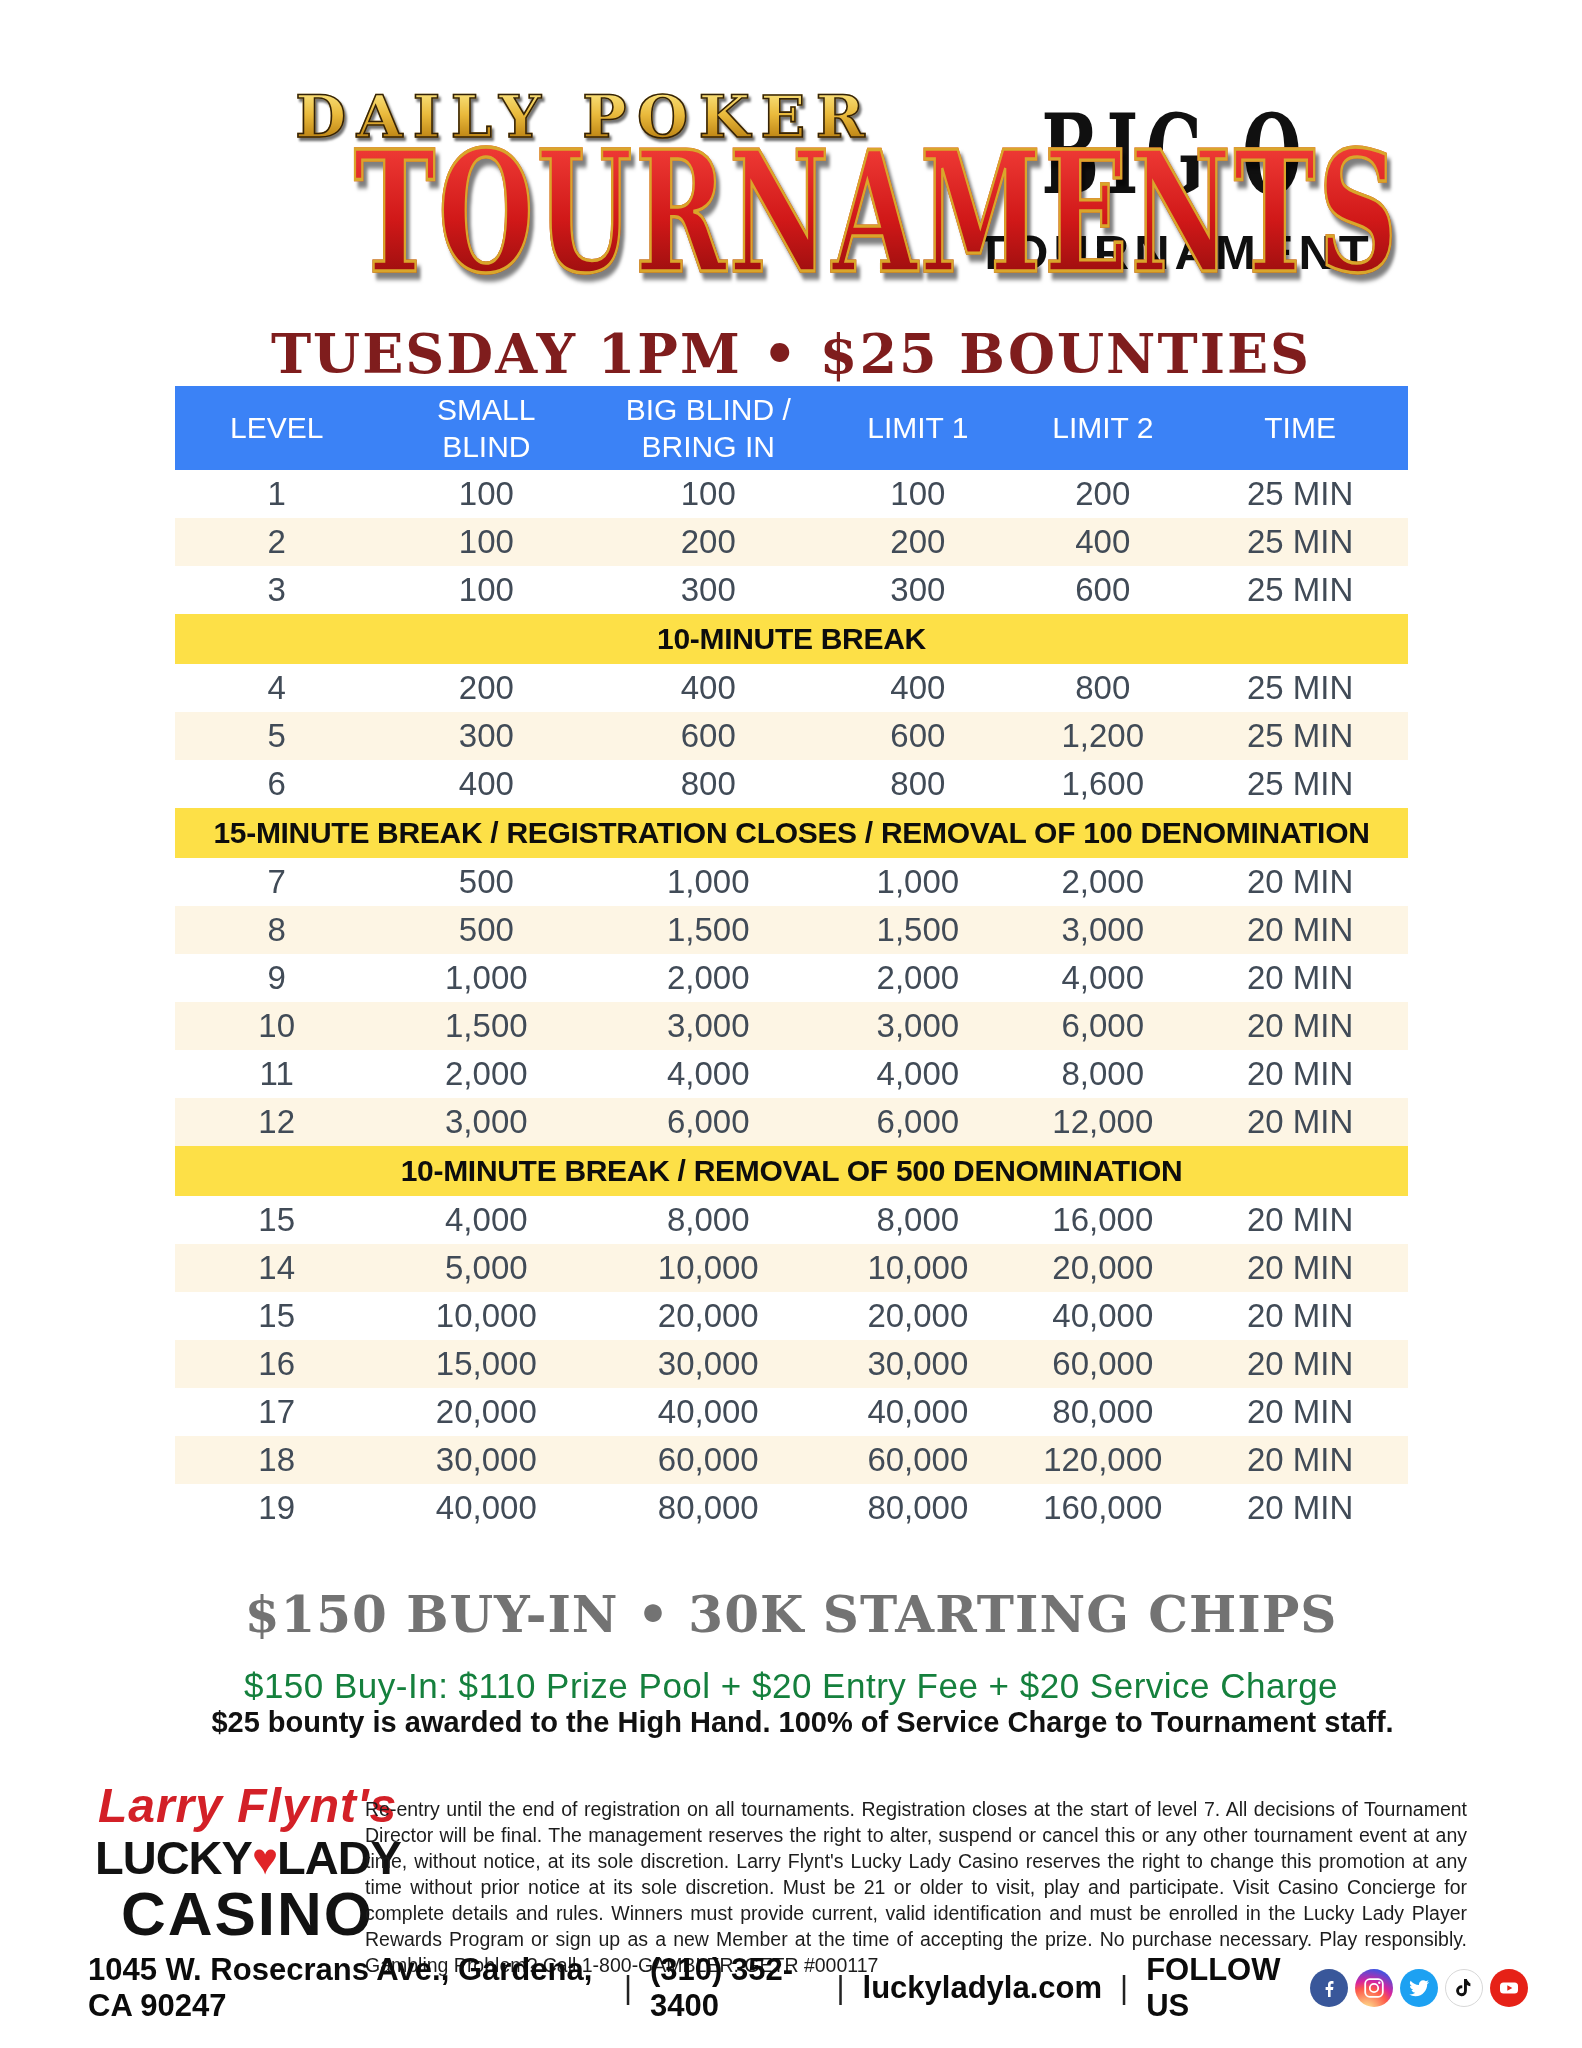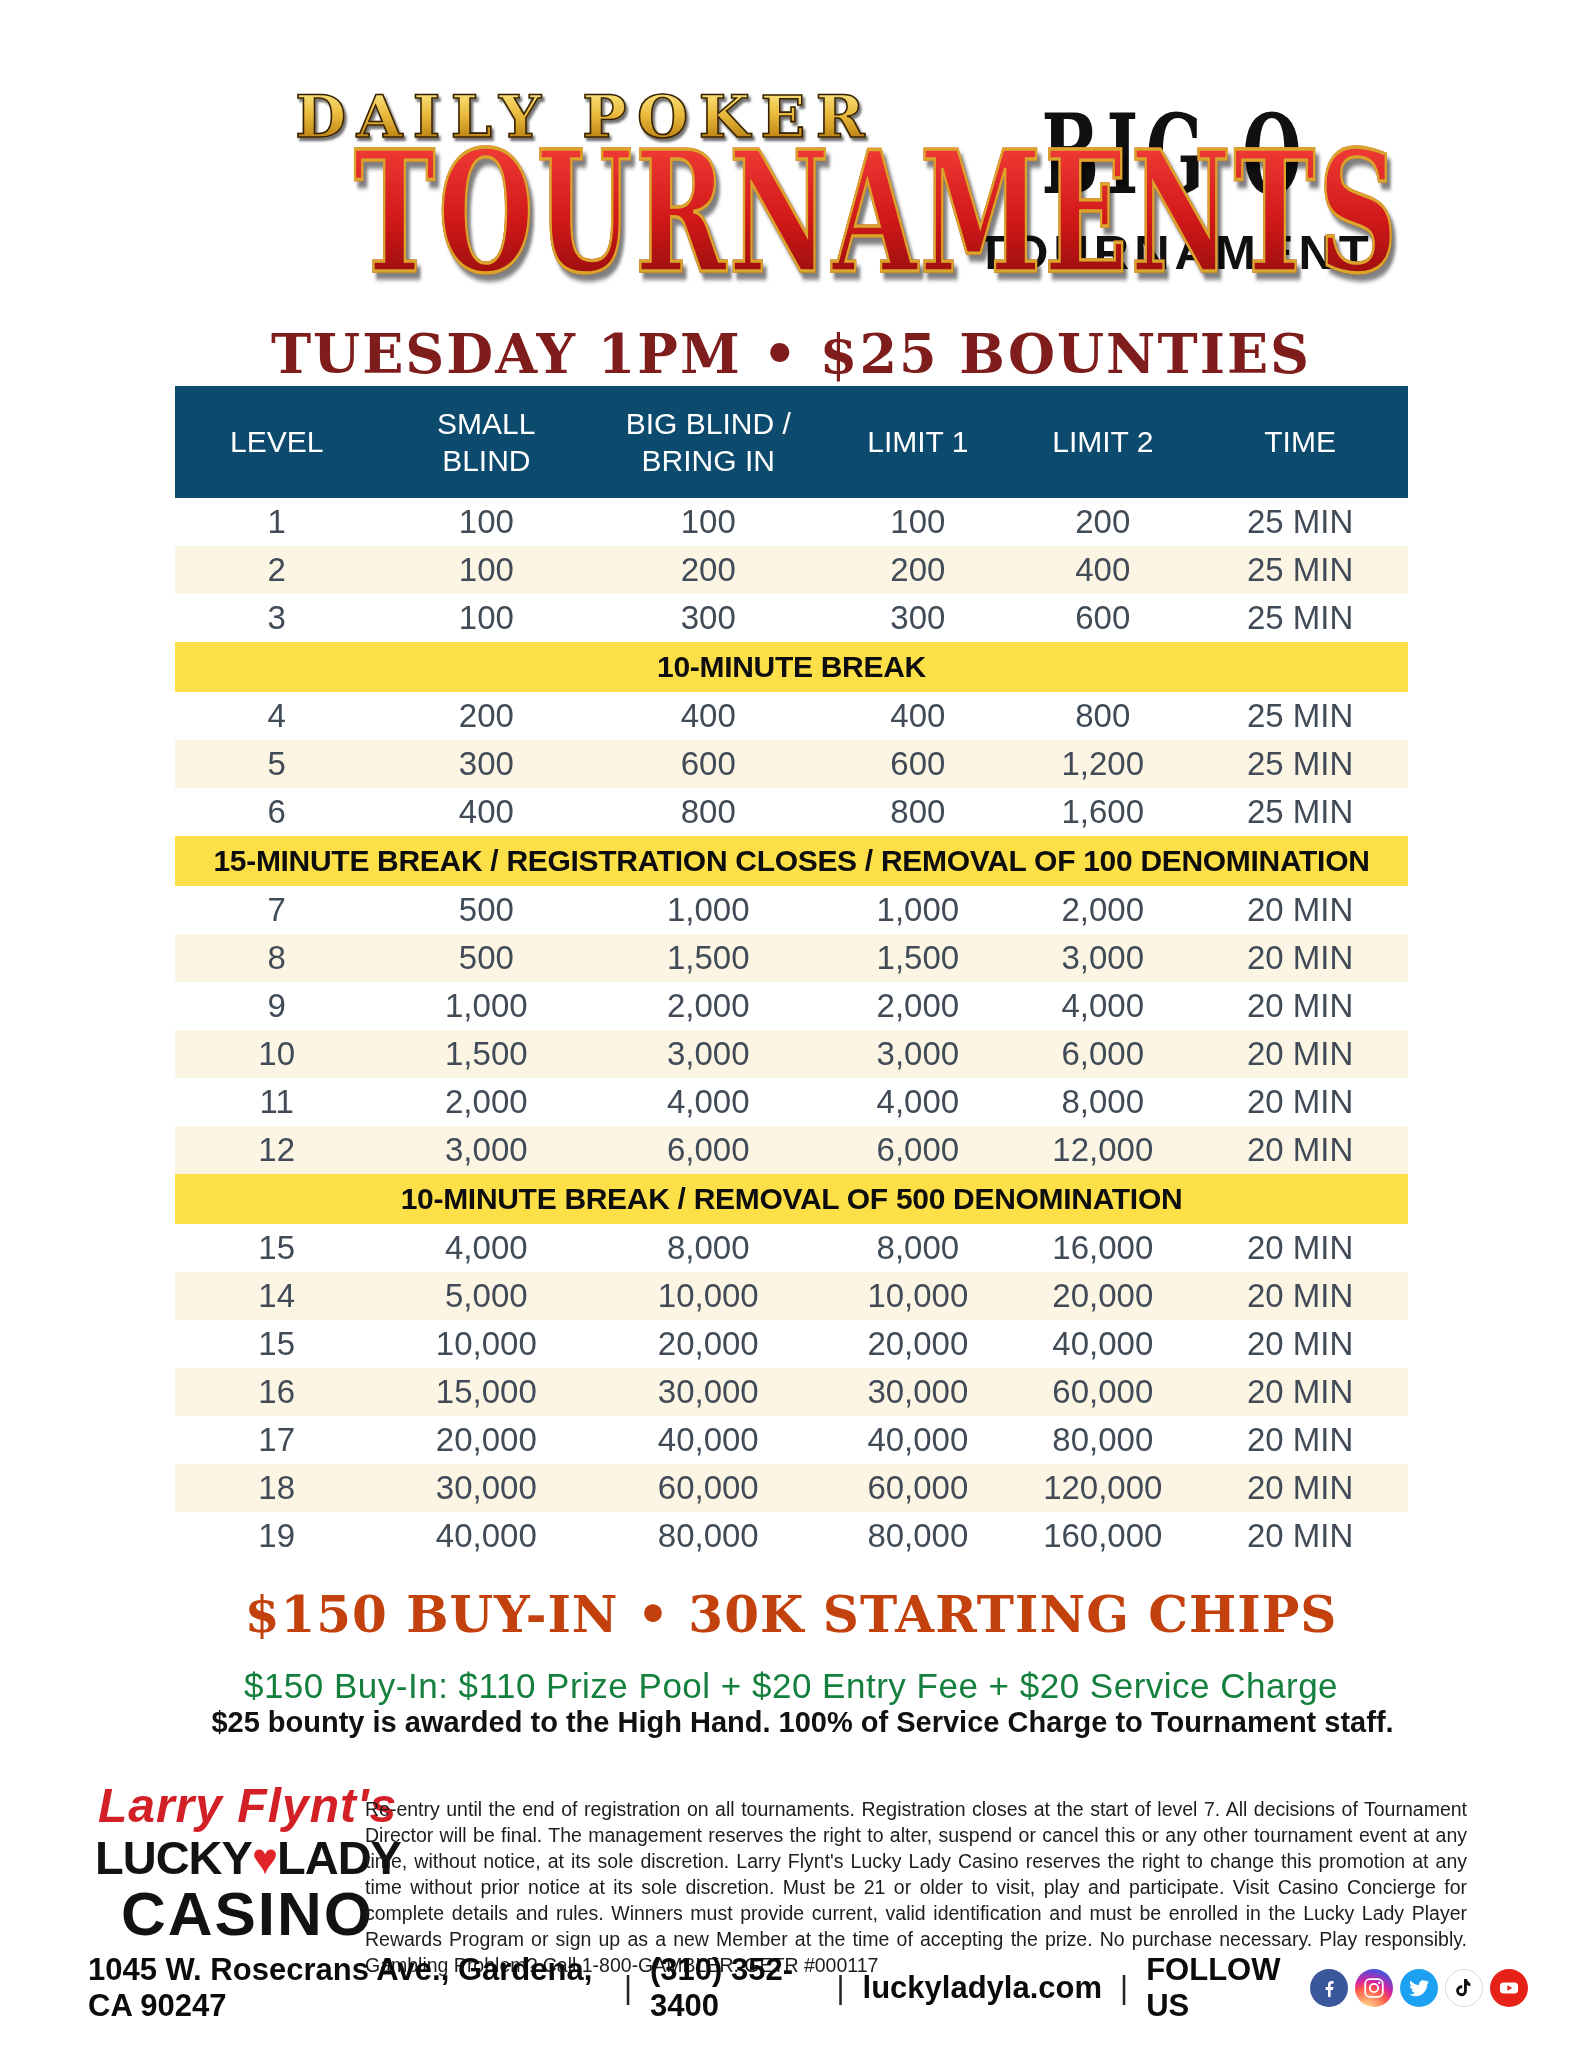--- a/index.html
+++ b/index.html
@@ -46,21 +46,21 @@
   }
 
   
   .tagline { position:absolute; top:322px; left:0; width:100%; text-align:center;
     font-family:"DejaVu Serif", serif; font-weight:bold; font-size:54px;
     letter-spacing:2px; color:#7f1d1d; }
 
   
   .table-wrap { position:absolute; left:175px; top:386px; width:1233px; }
   .thead {
-    background:#0c4a6e; color:#ffffff; height:112px;
+    background:#3b82f6; color:#ffffff; height:84px;
     display:grid; grid-template-columns:16.5% 17.5% 18.5% 15.5% 14.5% 17.5%;
     align-items:center;
   }
   .thead .hcell { text-align:center; font-size:30px; line-height:1.25; font-weight:normal;
     display:flex; justify-content:center; }
   .thead .hcell span { display:inline-block; }
   .hcell.w2 span { max-width:160px; }
   .hcell.w3 span { max-width:230px; }
 
   .data-row {
@@ -70,21 +70,21 @@
   .data-row.shaded { background:#fdf5e4; }
   .data-row .cell { text-align:center; font-size:33px; color:#414b57; letter-spacing:0; }
   .break-row {
     height:50px; background:#fde047; display:flex; align-items:center; justify-content:center;
     font-weight:bold; font-size:30px; color:#0d0d0d; letter-spacing:-0.3px;
   }
 
   
   .buyin { position:absolute; top:1585px; left:0; width:100%; text-align:center; }
   .buyin-heading { font-family:"DejaVu Serif", serif; font-weight:bold; font-size:50px;
-    letter-spacing:1px; color:#c2410c; }
+    letter-spacing:1px; color:#737373; }
   .buyin-line1 { margin-top:22px; font-size:35px; color:#15803d; letter-spacing:.5px; }
   .buyin-line2 { font-size:29px; font-weight:bold; color:#111;padding-left:23px; }
 
   
   .footer-logo { position:absolute; left:95px; top:1782px; width:305px; text-align:center; line-height:1; }
   .fl-script { font-family:Liberation Sans, sans-serif; font-style:italic; font-weight:bold;
     font-size:48px; color:#d32027; letter-spacing:1px; }
   .fl-name { margin-top:4px; font-size:47px; font-weight:bold; letter-spacing:-1px; color:#121212; white-space:nowrap; }
   .fl-heart { color:#e02428; font-size:44px; }
   .fl-casino { margin-top:2px; font-size:62px; font-weight:bold; letter-spacing:2px; color:#121212; }

